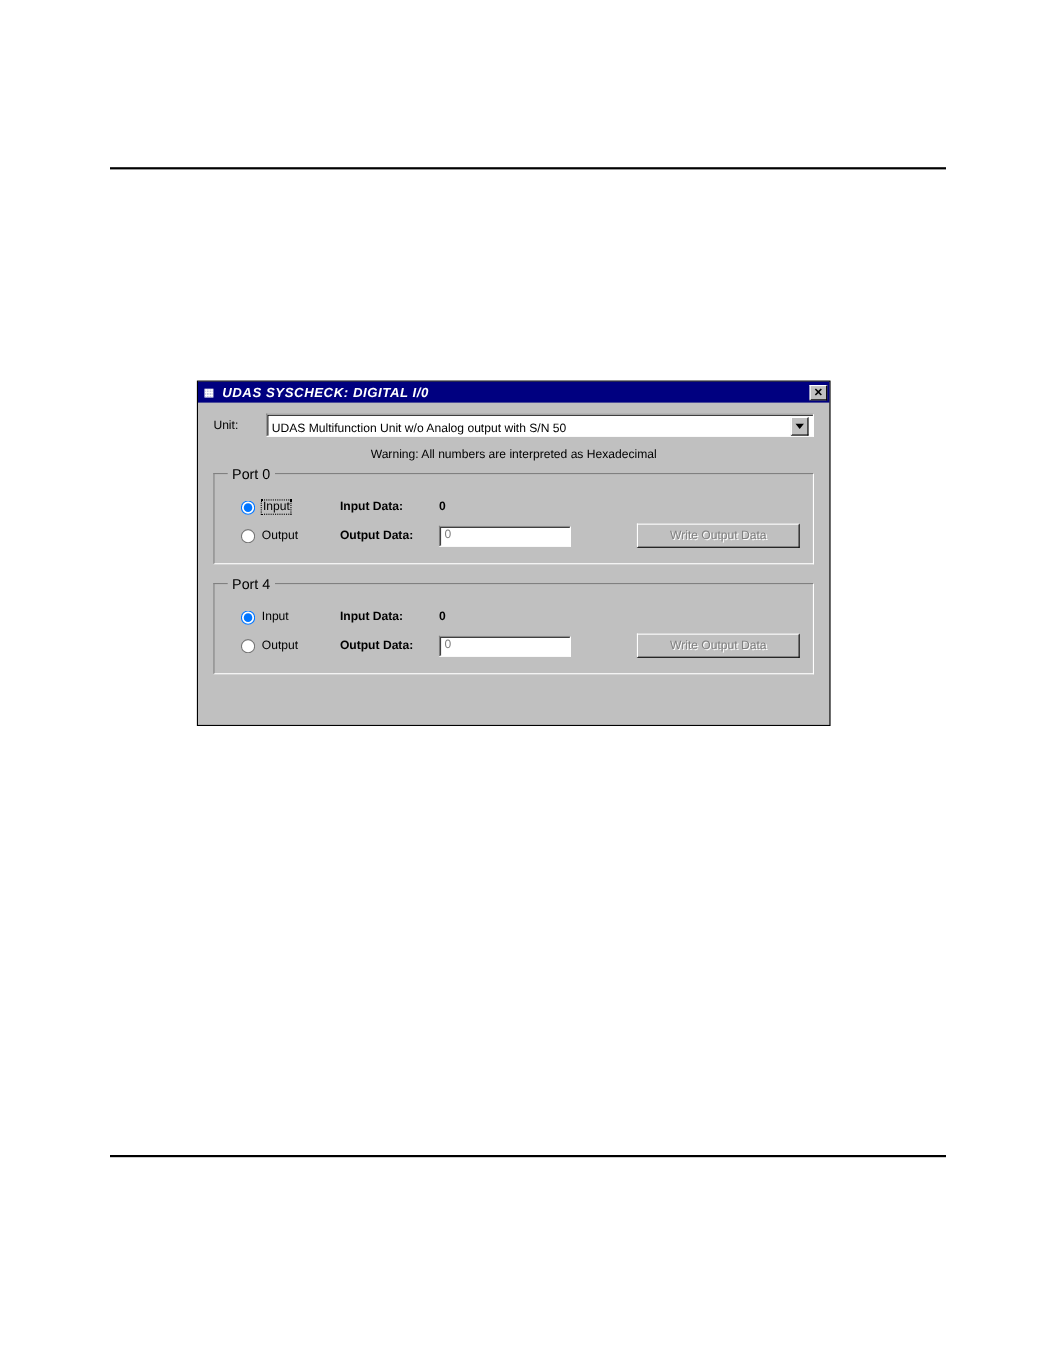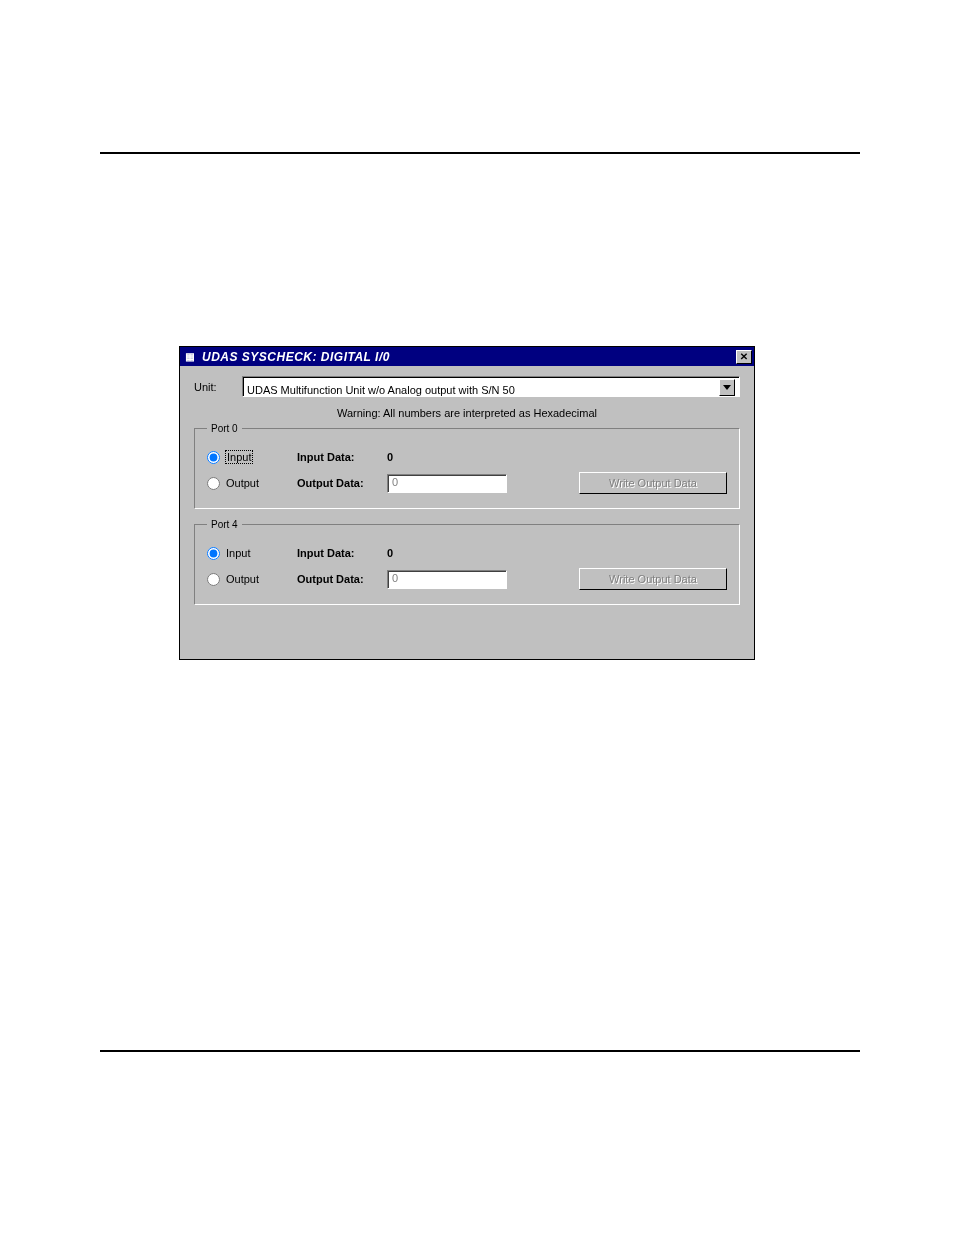--- a/index.html
+++ b/index.html
@@ -86,28 +86,28 @@
     border: 1px solid #808080;
     border-right-color: #fff;
     border-bottom-color: #fff;
     margin-bottom: 10px;
     padding: 10px 12px 12px 12px;
     position: relative;
   }
   fieldset.port legend {
     padding: 0 4px;
     background: #c0c0c0;
-    font-size: 10px;
+    font-size: 13px;
     margin-top: 12px;
   }
   .port-row {
     display: flex; align-items: center;
     height: 26px;
   }
-  .radio-col { width: 90px; display: flex; align-items: center; gap: 6px; }
+  .radio-col { width: 90px; display: flex; align-items: center; gap: 6px; margin-left: 12px; }
   .radio-col input[type=radio] { margin: 0; }
   .label-col { width: 90px; font-weight: bold; }
   .value-col { width: 130px; display: flex; align-items: center; }
   .value-col.bold { font-weight: bold; }
   .textbox {
     width: 120px; height: 19px;
     background: #fff;
     border-top: 1px solid #808080;
     border-left: 1px solid #808080;
     border-right: 1px solid #fff;

